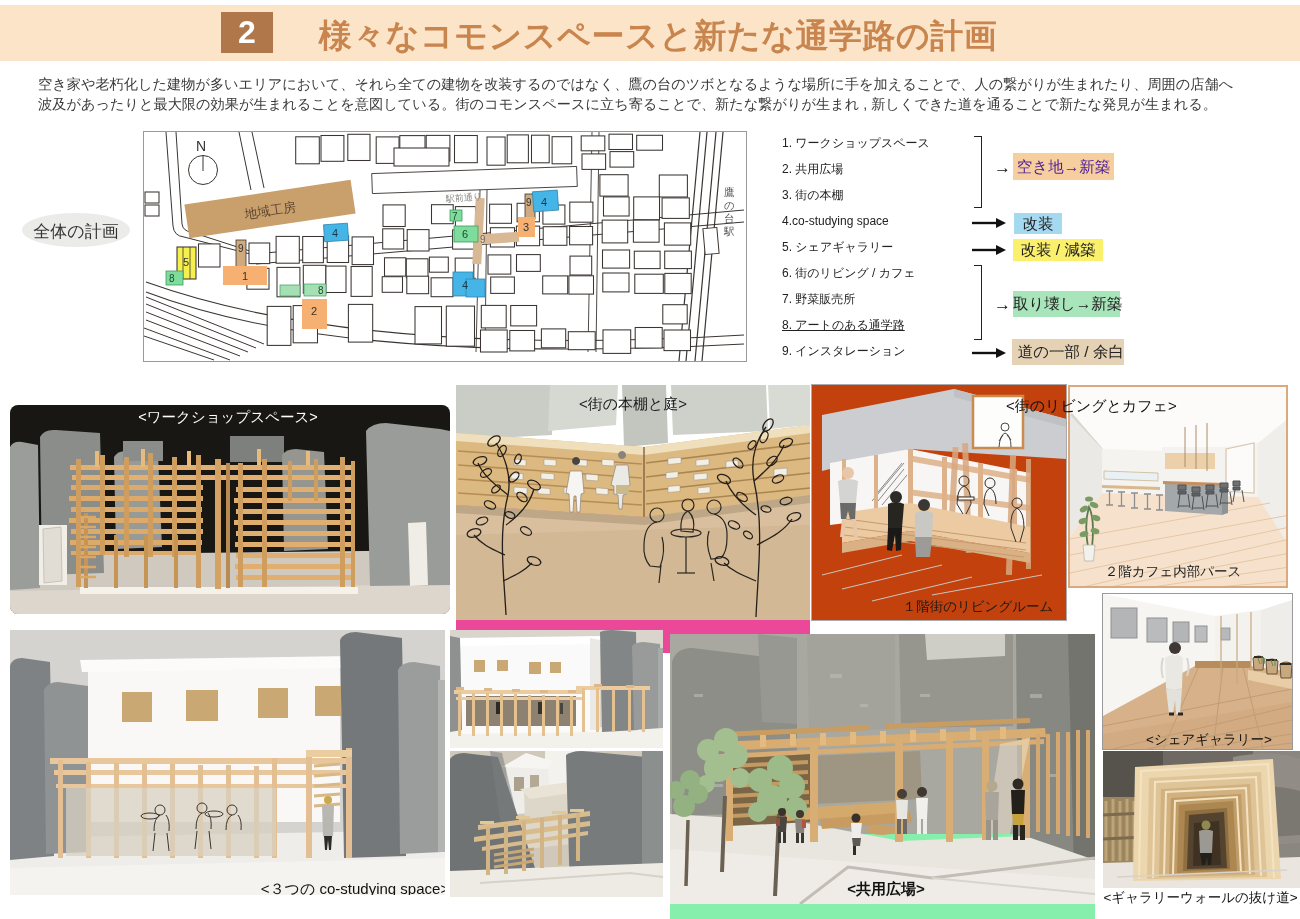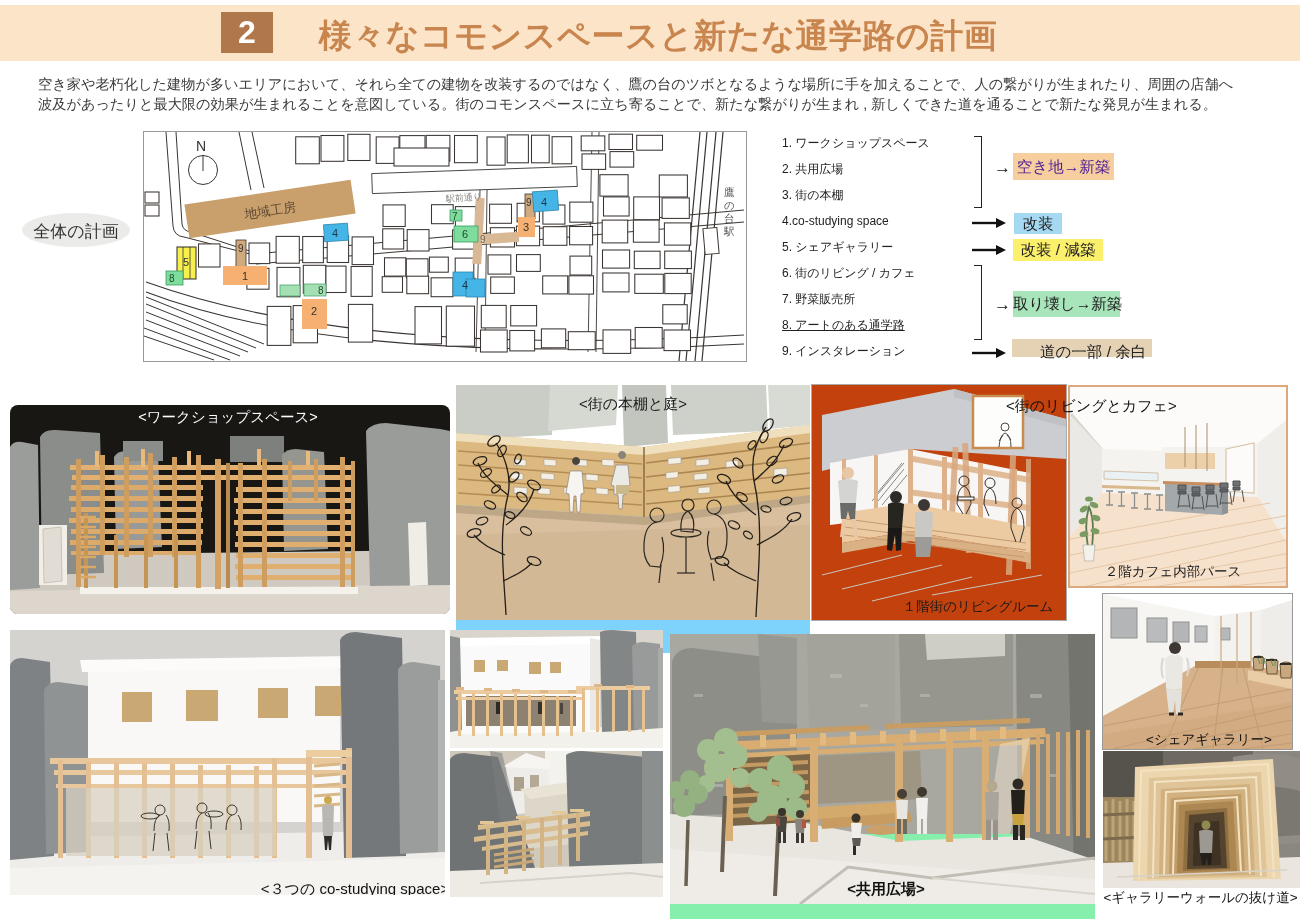--- a/index.html
+++ b/index.html
@@ -225,21 +225,21 @@
 
 <div class="abs" style="left:994px;top:295px;font-size:17px;color:#111;">→</div>
 
 <div class="abs" style="left:1013px;top:291px;width:107px;height:26px;background:#a9e5ba;text-align:center;font-size:15.5px;line-height:26px;color:#222;white-space:nowrap;">取り壊し→新築</div>
 
 <svg class="abs" style="left:972px;top:345px;" width="34" height="16">
       <line x1="0" y1="8" x2="26" y2="8" stroke="#111" stroke-width="2.4"></line>
       <polygon points="24,3 34,8 24,13" fill="#111"></polygon>
     </svg>
 
-<div class="abs" style="left:1012px;top:339px;width:112px;height:18px;background:#e5d2b5;text-align:left;font-size:15.5px;line-height:26px;color:#222;white-space:nowrap;padding-left:28px;">道の一部 / 余白</div>
+<div class="abs" style="left:1012px;top:339px;width:112px;height:26px;background:#e5d2b5;text-align:right;font-size:15.5px;line-height:26px;color:#222;white-space:nowrap;">道の一部 / 余白</div>
 
 <div id="photoA" class="abs" style="left:10px;top:405px;width:440px;height:209px;background:#181714;overflow:hidden;border-radius:8px;">
 <svg width="440" height="209" viewBox="0 0 440 209">
 
 <polygon points="0,150 440,145 440,209 0,209" fill="#cfc9c0"></polygon>
 <polygon points="0,186 440,179 440,209 0,209" fill="#dcd6cd"></polygon>
 
 <path d="M0,42 Q3,36 12,37 L28,40 L30,183 L0,185 Z" fill="#9b9d9a"></path>
 
 <path d="M30,32 Q34,24 46,25 L90,28 L94,168 L32,170 Z" fill="#8b8d8a"></path>
@@ -329,21 +329,21 @@
 <rect x="131" y="44" width="4" height="18"></rect>
 <rect x="177" y="46" width="4" height="16"></rect>
 <rect x="247" y="44" width="4" height="16"></rect>
 <rect x="296" y="46" width="4" height="14"></rect>
 </g>
 
 <text x="218" y="17" font-size="14.5" fill="#ffffff" text-anchor="middle" font-family="Liberation Sans,sans-serif">&lt;ワークショップスペース&gt;</text>
 </svg>
 </div>
 
-<div id="photoB" class="abs" style="left:456px;top:385px;width:354px;height:268px;background:#7dd3fc;overflow:hidden;">
+<div id="photoB" class="abs" style="left:456px;top:385px;width:354px;height:268px;background:#ec4899;overflow:hidden;">
 <svg width="354" height="235" viewBox="0 0 354 235">
 
 <rect x="0" y="0" width="354" height="62" fill="#ffffff"></rect>
 <path d="M0,0 L98,0 L96,50 L0,55 Z" fill="#c9cdc6"></path>
 <path d="M94,0 L162,0 L160,40 L92,46 Z" fill="#d6d9d2"></path>
 <path d="M166,0 L210,0 L212,58 L168,62 Z" fill="#c2c6bf"></path>
 <path d="M215,0 L310,0 L312,46 L217,50 Z" fill="#cdd1ca"></path>
 <path d="M312,0 L354,0 L354,40 L314,44 Z" fill="#d8dbd4"></path>
 
 <polygon points="0,48 188,62 354,40 354,120 188,132 0,120" fill="#dcb981"></polygon>

